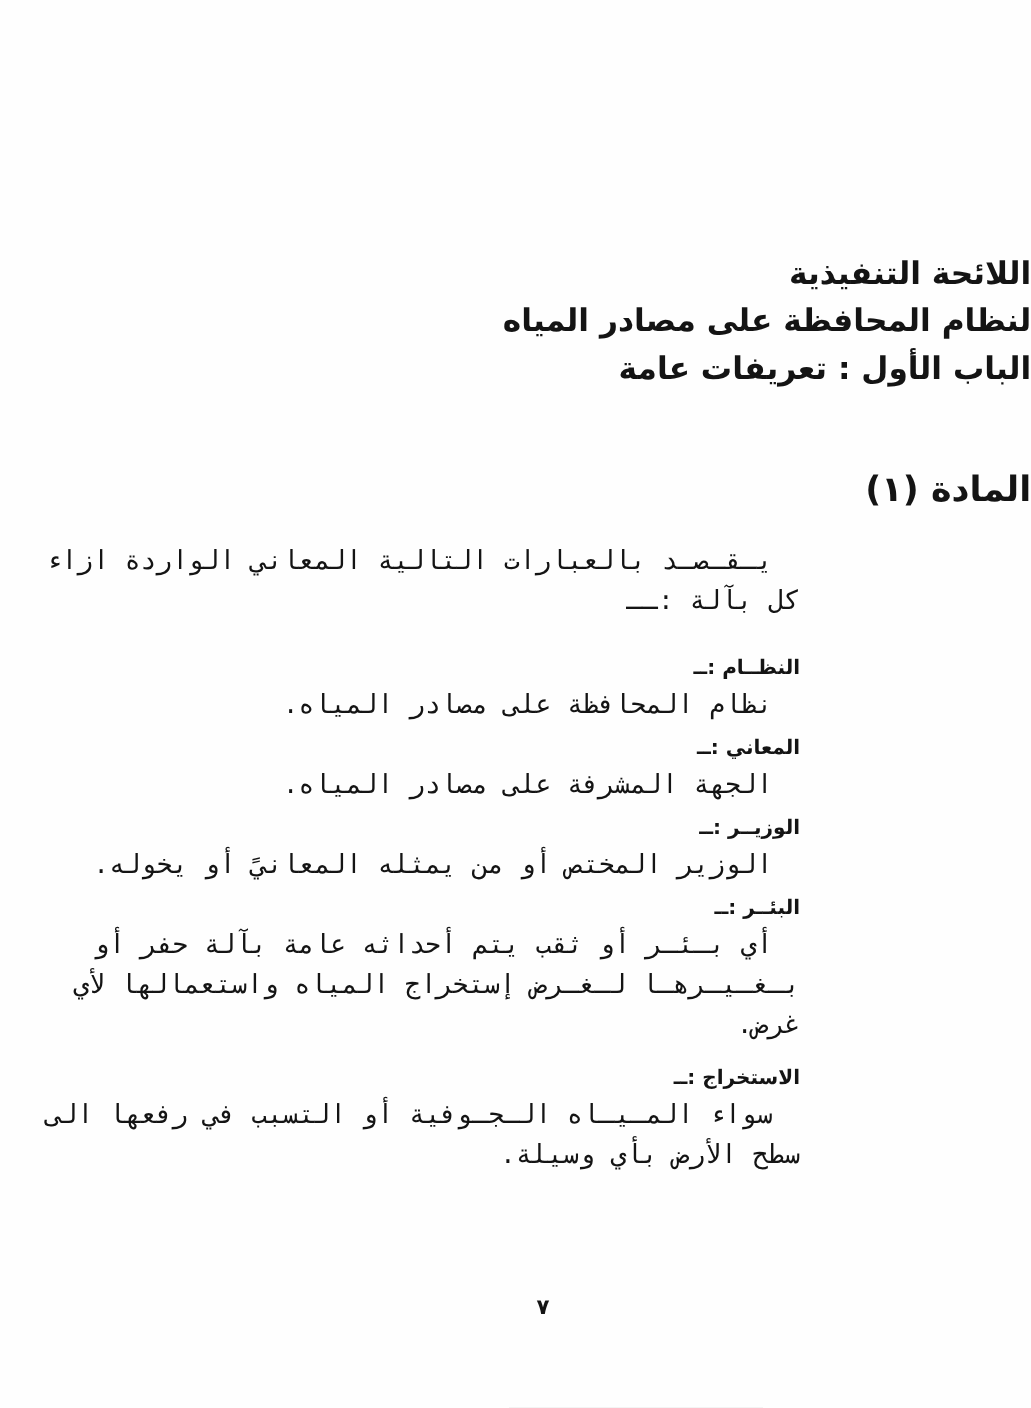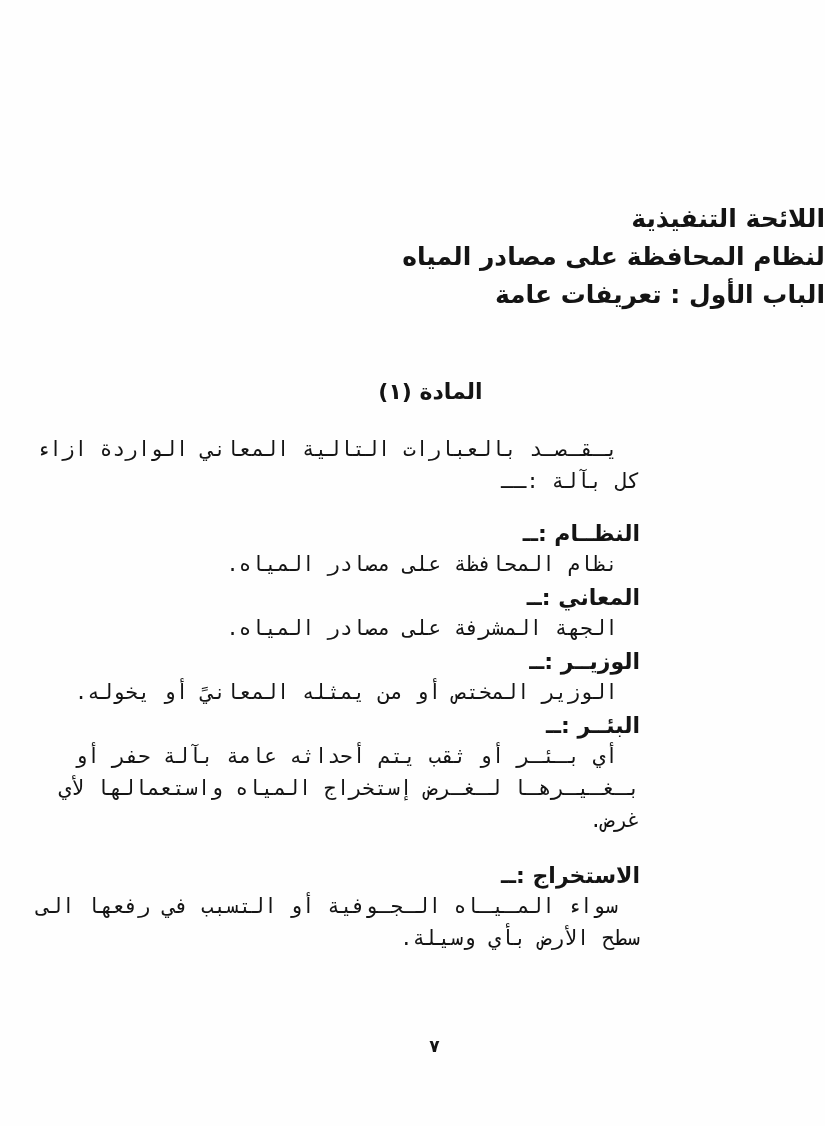--- a/index.html
+++ b/index.html
@@ -30,22 +30,22 @@
     font-weight: bold;
     line-height: 38px;
     letter-spacing: 0.5px;
     text-align: right;
   }
   .article-heading {
     position: absolute;
     top: 378px;
     left: 36px;
     right: 0;
-    text-align: center;
-    font-size: 22px;
+    text-align: right;
+    font-size: 28px;
     font-weight: bold;
     line-height: 28px;
   }
   .body-block {
     position: absolute;
     top: 435px;
     right: 185px;
     width: 455px;
     font-size: 21px;
     line-height: 32px;
@@ -55,27 +55,27 @@
     white-space: nowrap;
     font-family: Liberation Mono, monospace;
   }
   .line.indent {
     padding-right: 22px;
   }
   .definitions {
     margin-top: 19px;
   }
   .definition .term {
-    font-size: 22px;
+    font-size: 16px;
     font-weight: bold;
     line-height: 32px;
     text-align: right;
   }
   .definition.gap {
-    margin-top: 22px;
+    margin-top: 8px;
   }
   .page-number {
     position: absolute;
     top: 1036px;
     left: 44px;
     right: 0;
     text-align: center;
     font-size: 17px;
     font-weight: bold;
   }

